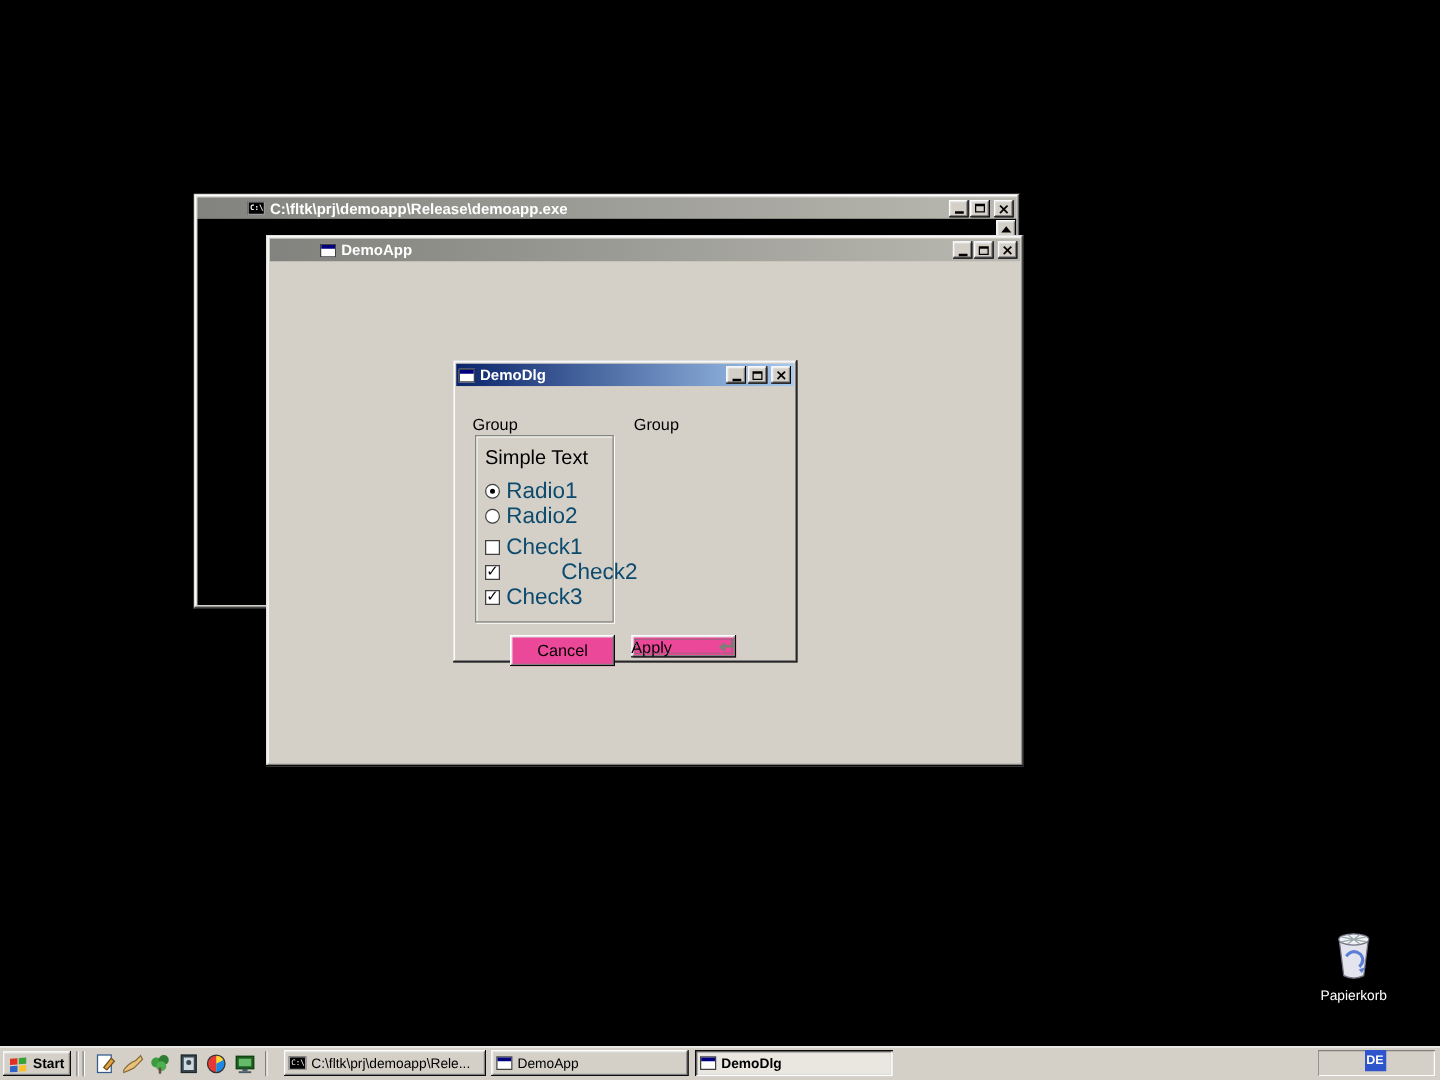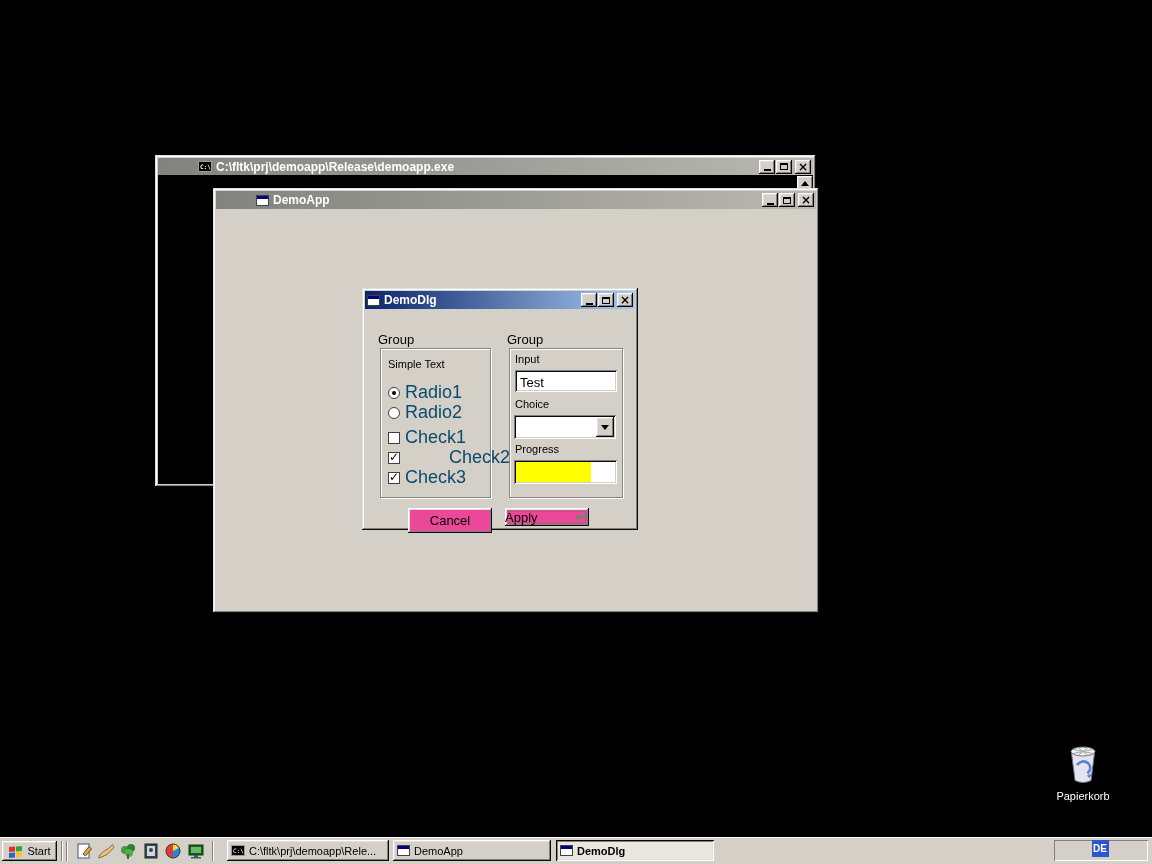--- a/index.html
+++ b/index.html
@@ -47,21 +47,21 @@
   .menu-item { display:inline-block; font-size:13px; color:#000; padding:3px 9px; }
   .menu-item::first-letter { text-decoration:underline; }
   #app-client { position:absolute; left:3px; right:3px; top:49px; bottom:3px; background:#d4d0c8; }
 
   
   #dlg-win { left:362px; top:288px; width:276px; height:242px; z-index:3; }
   #dlg-win .titlebar { height:18px; }
   #dlg-content { position:absolute; left:3px; right:3px; top:21px; bottom:3px; background:#d4d0c8; }
   .grp-label { position:absolute; font-size:13px; color:#000; }
   .groupbox { position:absolute; border:1px solid #87867e; box-shadow: inset 1px 1px 0 #ffffff, 1px 1px 0 #ffffff; }
-  .dlg-text { position:absolute; font-size:11px; color:#000; white-space:nowrap; }
+  .dlg-text { position:absolute; font-size:16px; color:#000; white-space:nowrap; }
 
   .opt-row { position:absolute; display:flex; align-items:center; font-size:18px; color:#0c4a6e; }
   .radio { width:12px; height:12px; border-radius:50%; background:#fff; border:1px solid #404040;
            margin-right:5px; position:relative; flex:0 0 12px; }
   .radio[data-on="true"]::after { content:""; position:absolute; left:3px; top:3px; width:4px; height:4px;
            border-radius:50%; background:#000; }
   .checkbox { width:12px; height:12px; background:#fff; border:1px solid #404040; margin-right:5px;
            position:relative; flex:0 0 12px; }
   .checkbox[data-on="true"]::after { content:"\2713"; position:absolute; left:0px; top:-3px;
            font-family:"DejaVu Sans",sans-serif; font-size:12px; font-weight:bold; color:#000; }
@@ -87,21 +87,21 @@
 
   
   .desk-icon { position:absolute; left:1044px; top:744px; width:78px; text-align:center; color:#fff; font-size:11px; }
   .desk-icon .lbl { margin-top:2px; }
 
   
   #taskbar { position:absolute; left:0; top:837px; width:1152px; height:27px; background:#d4d0c8;
              box-shadow: inset 0 1px 0 #ffffff; z-index:10; }
   .start-btn { position:absolute; left:2px; top:4px; width:55px; height:20px; background:#d4d0c8;
                box-shadow: inset -1px -1px #0a0a0a, inset 1px 1px #ffffff, inset -2px -2px #808080, inset 2px 2px #dfdfdf;
-               display:flex; align-items:center; justify-content:center; gap:3px; font-size:11px; font-weight:normal; }
+               display:flex; align-items:center; justify-content:center; gap:3px; font-size:11px; font-weight:bold; }
   .tb-sep { position:absolute; top:4px; width:2px; height:20px; border-left:1px solid #808080; border-right:1px solid #ffffff; }
   .ql-icon { position:absolute; top:4px; width:20px; height:20px; display:flex; align-items:center; justify-content:center; }
   .task-btn { position:absolute; top:3px; height:21px; background:#d4d0c8; font-size:11px; color:#000;
               box-shadow: inset -1px -1px #0a0a0a, inset 1px 1px #ffffff, inset -2px -2px #808080, inset 2px 2px #dfdfdf;
               display:flex; align-items:center; gap:4px; padding:0 4px; overflow:hidden; white-space:nowrap; }
   .task-btn .winicon { flex:0 0 13px; }
   .task-btn.active { background:#e9e7e0; font-weight:bold;
               box-shadow: inset 1px 1px #0a0a0a, inset -1px -1px #ffffff, inset 2px 2px #808080, inset -2px -2px #dfdfdf; }
   .task-label { overflow:hidden; text-overflow:ellipsis; }
   #tray { position:absolute; left:1054px; top:3px; width:94px; height:21px;
@@ -191,37 +191,20 @@
           <span class="checkbox" data-on="true"></span>
           <span>Check2</span>
         </div>
         <div class="opt-row" style="left:7px; top:118px;">
           <span class="checkbox" data-on="true"></span>
           <span>Check3</span>
         </div>
       </div>
 
       <span class="grp-label" style="left:142px; top:23px;">Group</span>
-      <div class="groupbox" style="left:144px; top:39px; width:114px; height:150px;">
-        <span class="dlg-text" style="left:5px; top:4px;">Input</span>
-        <input id="input-field" class="sunken" type="text" value="Test" style="">
-
-        <span class="dlg-text" style="left:5px; top:49px;">Choice</span>
-        <div id="combo" class="sunken">
-          <span class="combo-value"></span>
-          <span class="combo-btn">
-              <span class="arrow-down"></span>
-            </span>
-        </div>
-
-        <span class="dlg-text" style="left:5px; top:94px;">Progress</span>
-        <div id="progress" class="sunken">
-          <div id="progress-fill" style="width: 73%;"></div>
-        </div>
-      </div>
 
       <div class="btn" id="cancel-btn">
         <span>Cancel</span>
       </div>
       <div class="btn" id="apply-btn">
         <span>Apply</span>
         <svg width="16" height="11" viewBox="0 0 16 11">
           <path d="M13 1 v4 H6" fill="none" stroke="#7f7e75" stroke-width="2"></path>
           <path d="M7 1.5 L2 5.5 L7 9.5 z" fill="#7f7e75"></path>
         </svg>

